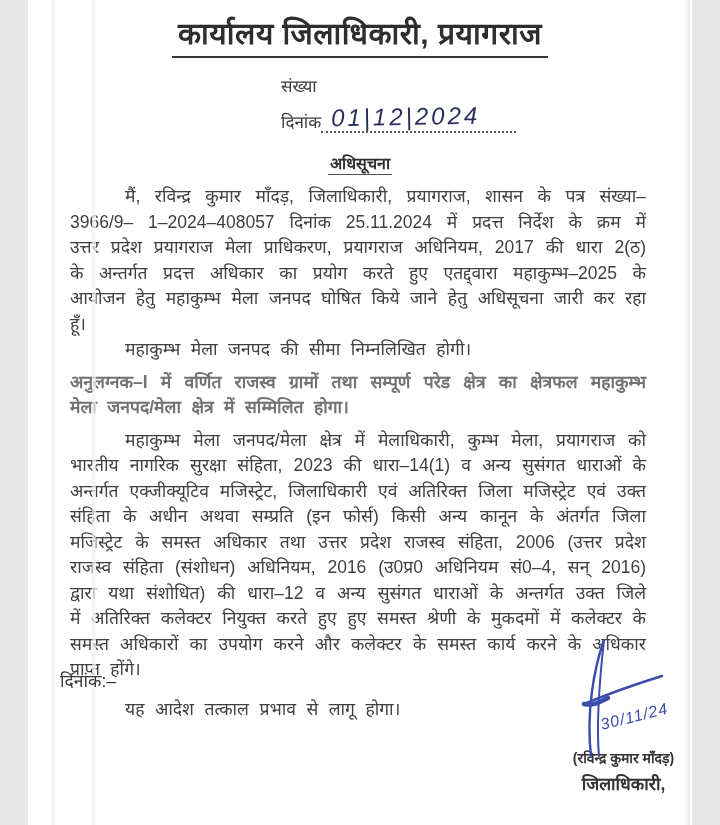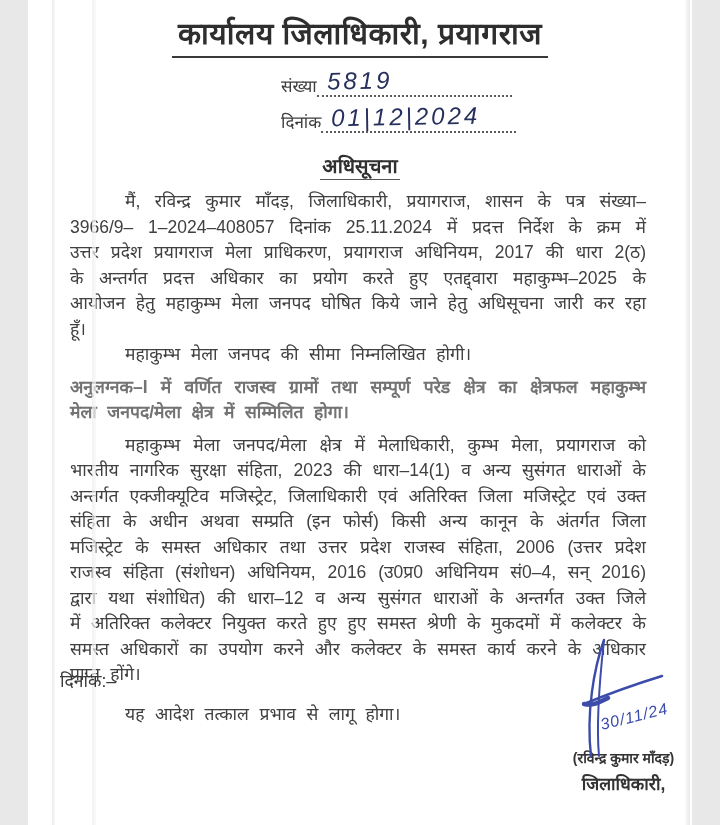--- a/index.html
+++ b/index.html
@@ -72,21 +72,21 @@
     font-style: italic;
     letter-spacing: 3px;
     color: #27305c;
     white-space: nowrap;
     transform: rotate(-1deg);
   }
 
   .notice-heading {
     margin: 14px 0 0 0;
     text-align: center;
-    font-size: 20px;
+    font-size: 16px;
     font-weight: bold;
     color: #303030;
   }
   .notice-heading .underlined {
     border-bottom: 1.5px solid #555;
     padding: 0 2px 2px 2px;
   }
 
   .body-text {
     margin: 10px 46px 0 42px;
@@ -149,21 +149,21 @@
   <div class="scan-edge e1"></div>
   <div class="scan-edge e2"></div>
   <div class="scan-edge e3"></div>
 
   <h1 class="office-title">
     <span class="underlined">कार्यालय जिलाधिकारी, प्रयागराज</span>
   </h1>
 
   <div class="field-rows">
     <div class="field-row">
-      <span class="field-label">संख्या</span><span class="field-line"><span class="handwriting">5819</span></span>
+      <span class="field-label">संख्या</span>
     </div>
     <div class="field-row">
       <span class="field-label">दिनांक</span><span class="field-line"><span class="handwriting">01|12|2024</span></span>
     </div>
   </div>
 
   <div class="notice-heading">
     <span class="underlined">अधिसूचना</span>
   </div>
 

